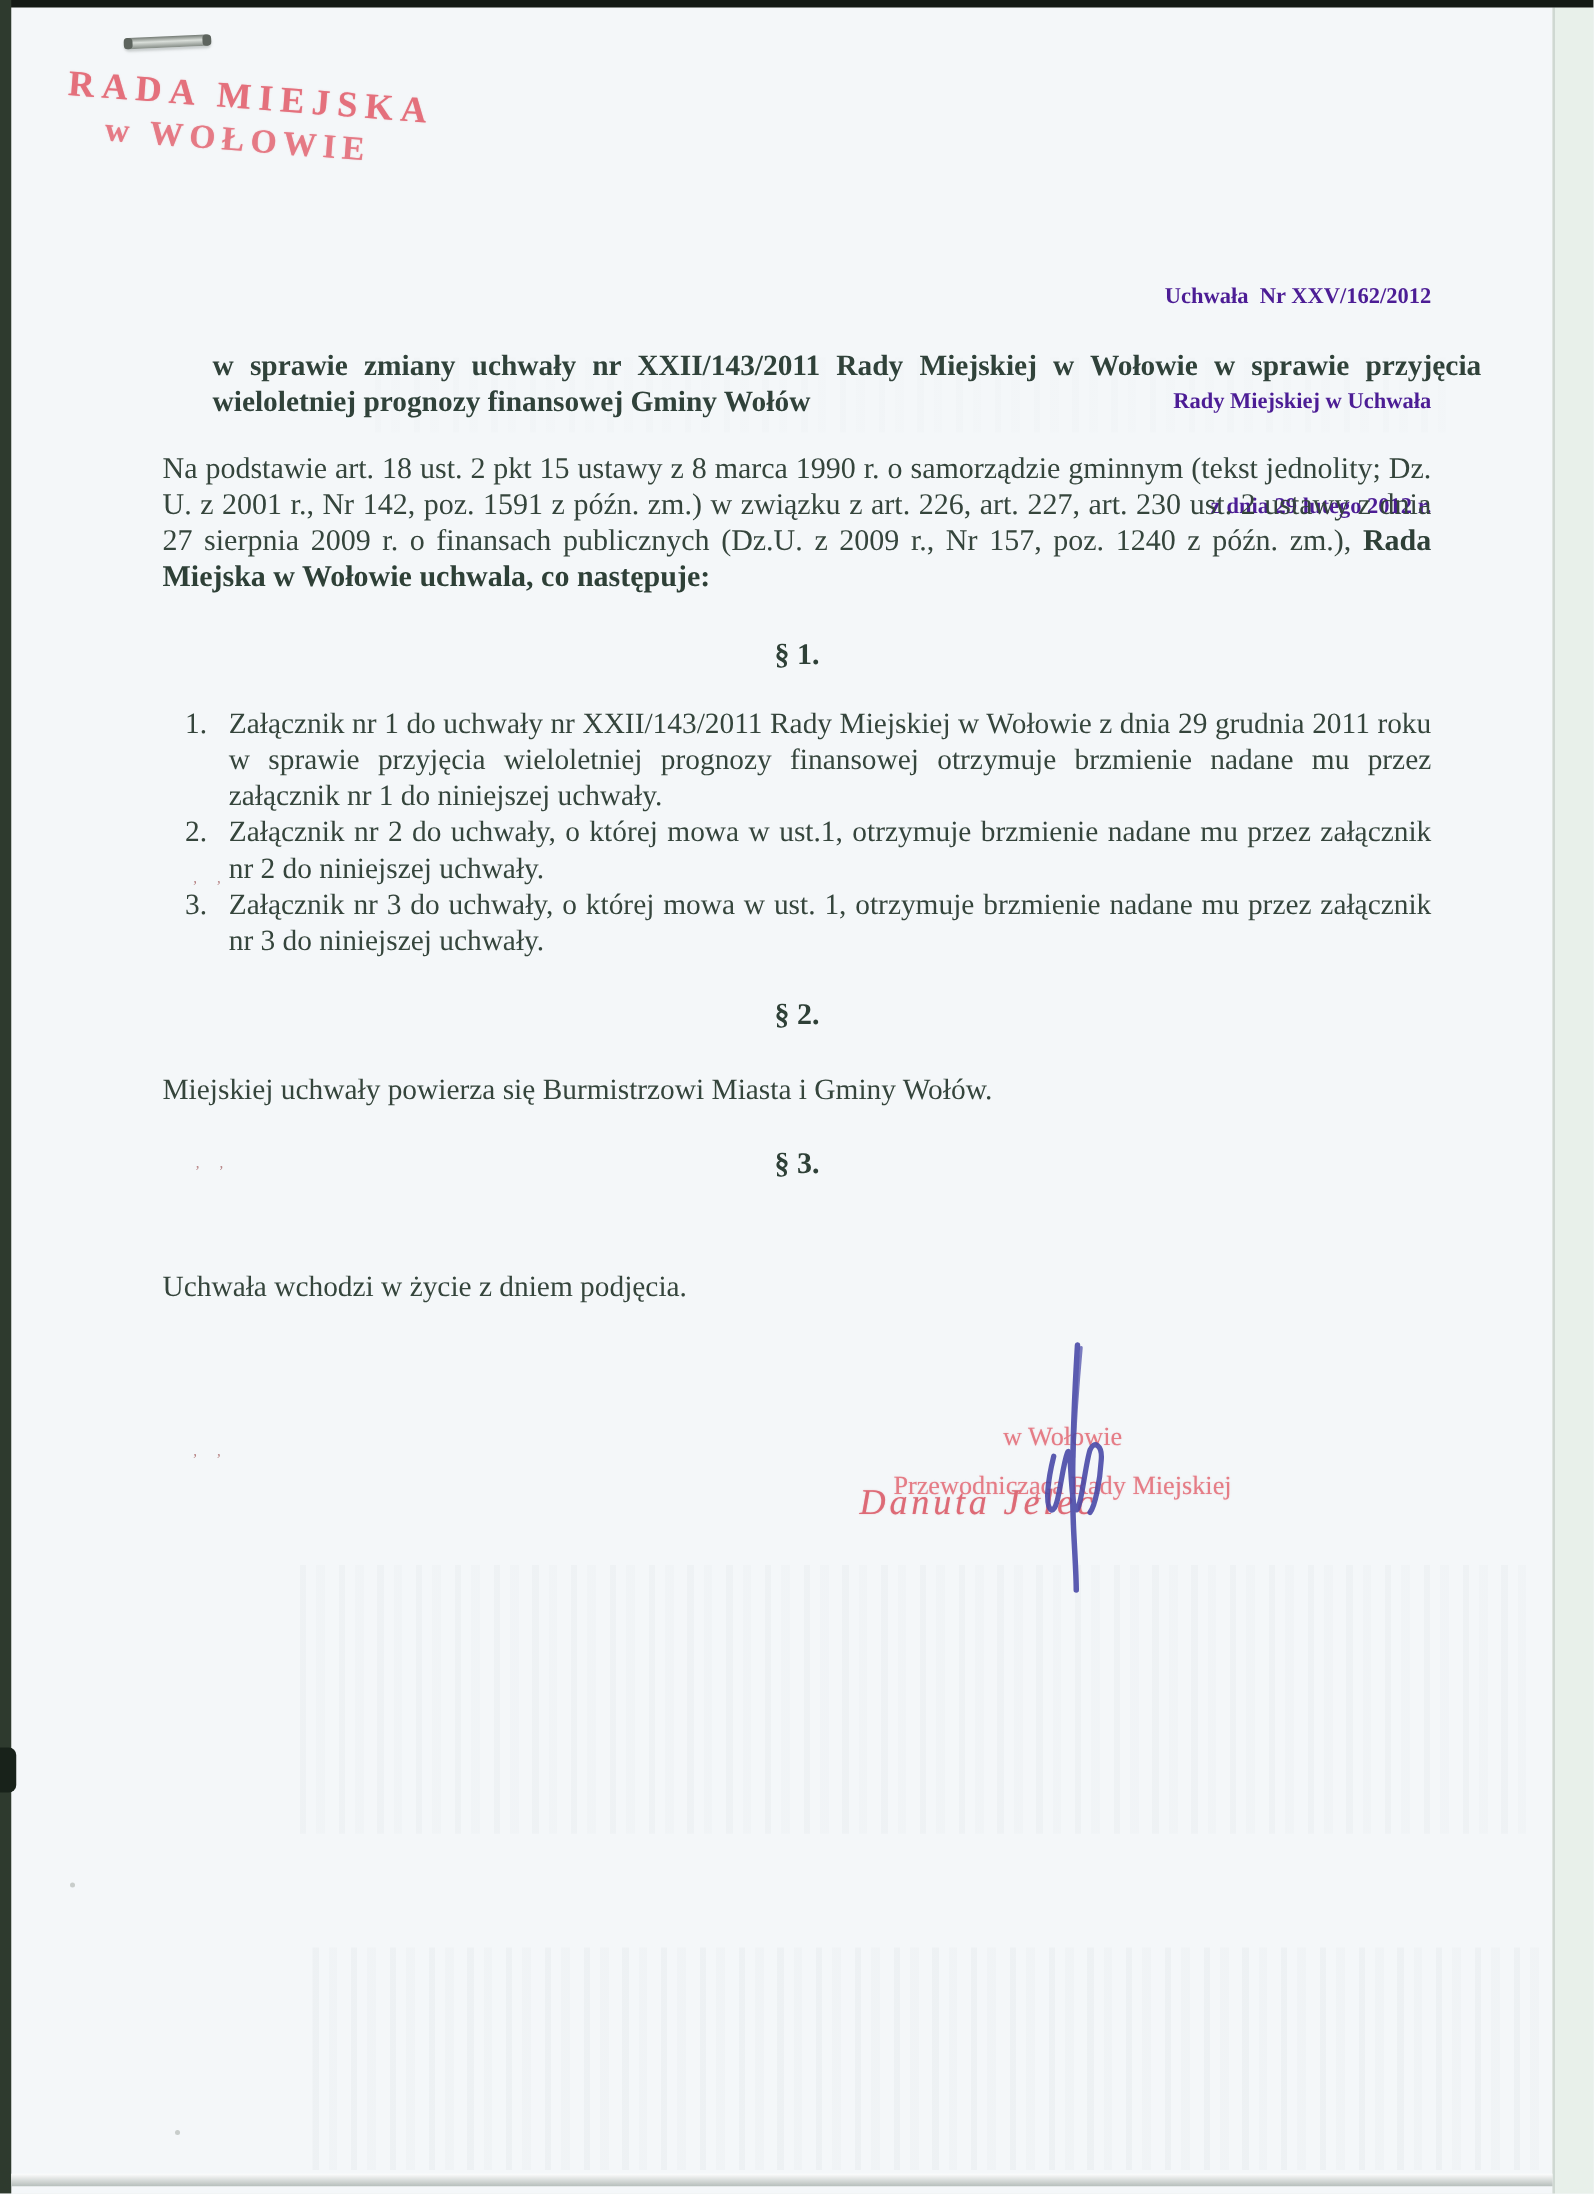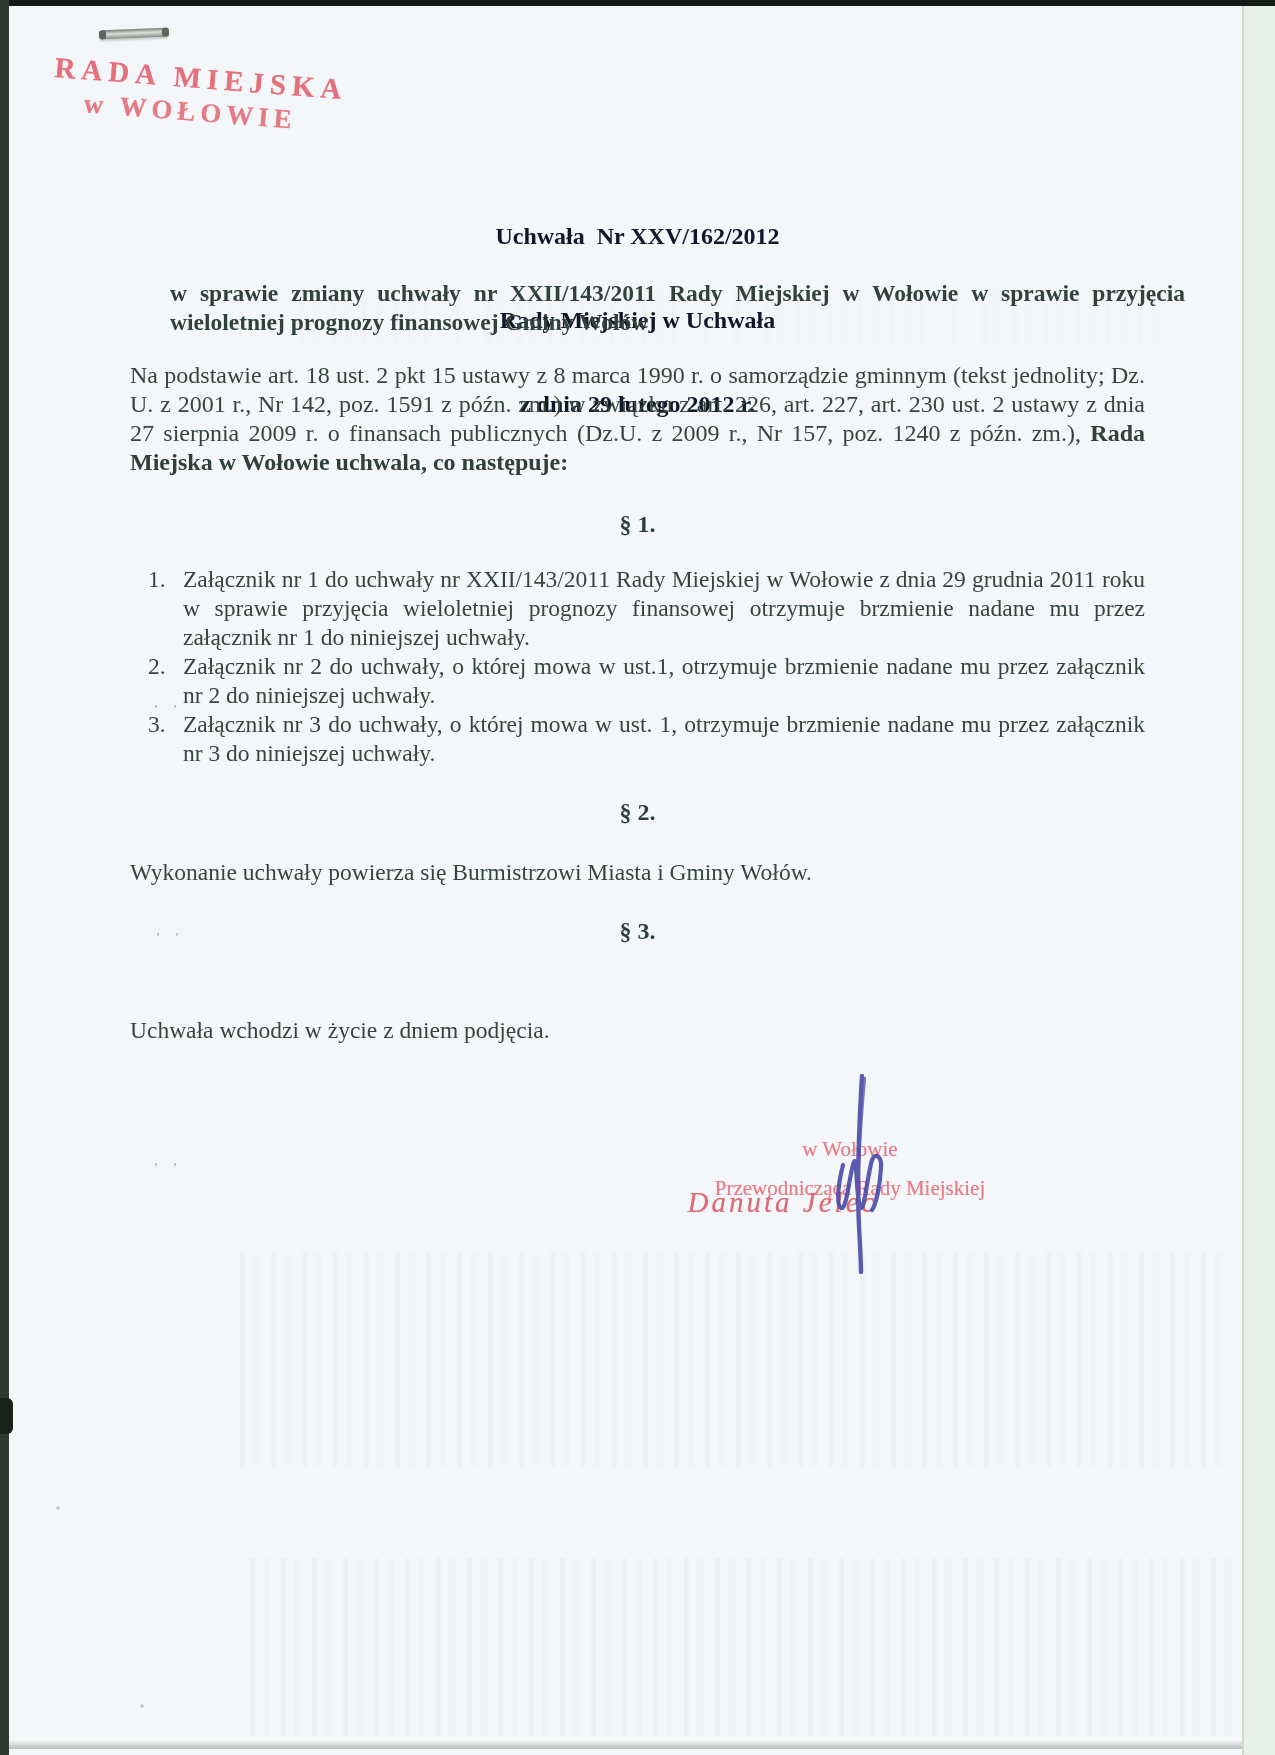--- a/index.html
+++ b/index.html
@@ -34,22 +34,22 @@
     transform:rotate(4.4deg);transform-origin:left top;
     color:#e4707c;font-weight:bold;line-height:34px;
     text-shadow:0 0 1px rgba(228,112,124,.55);
   }
   .stamp-top .l1{font-size:29px;letter-spacing:6px;}
   .stamp-top .l2{font-size:27px;letter-spacing:5px;padding-left:32px;opacity:.92;}
   
   .ink{color:#35453c;}
   .title{
     position:absolute;left:130px;top:166px;width:1015px;
-    text-align:center;font-weight:bold;font-size:24px;line-height:28px;
-    color:#0f172a;white-space:pre-wrap;
+    text-align:right;font-weight:bold;font-size:18px;line-height:28px;
+    color:#4c1d95;white-space:pre-wrap;
   }
   .subject{
     position:absolute;left:130px;top:279px;width:1015px;
     font-weight:bold;font-size:23.5px;line-height:29px;text-align:justify;
     color:#30423a;
     margin-left:40px;
   }
   .legal{
     position:absolute;left:130px;top:361px;width:1015px;
     font-size:24px;line-height:29px;text-align:justify;
@@ -135,21 +135,21 @@
       <span class="num">2.</span>
       <span class="txt">Załącznik nr 2 do uchwały, o której mowa w ust.1, otrzymuje brzmienie nadane mu przez załącznik nr 2 do niniejszej uchwały.</span>
     </div>
     <div class="li">
       <span class="num">3.</span>
       <span class="txt">Załącznik nr 3 do uchwały, o której mowa w ust. 1, otrzymuje brzmienie nadane mu przez załącznik nr 3 do niniejszej uchwały.</span>
     </div>
   </div>
 
   <div class="sec sec2">§ 2.</div>
-  <div class="par par2 ink">Wykonanie uchwały powierza się Burmistrzowi Miasta i Gminy Wołów.</div>
+  <div class="par par2 ink">Miejskiej uchwały powierza się Burmistrzowi Miasta i Gminy Wołów.</div>
 
   <div class="sec sec3">§ 3.</div>
   <div class="par par3 ink">Uchwała wchodzi w życie z dniem podjęcia.</div>
 
   <div class="sig-role r1">Przewodnicząca Rady Miejskiej</div>
   <div class="sig-role r2">w Wołowie</div>
   <div class="sig-name">Danuta Jelec</div>
 
   <svg class="sig-svg" width="70" height="215" viewBox="0 0 70 215">
     <g fill="none" stroke="#4a4aa8" stroke-linecap="round" stroke-linejoin="round" opacity="0.9">

